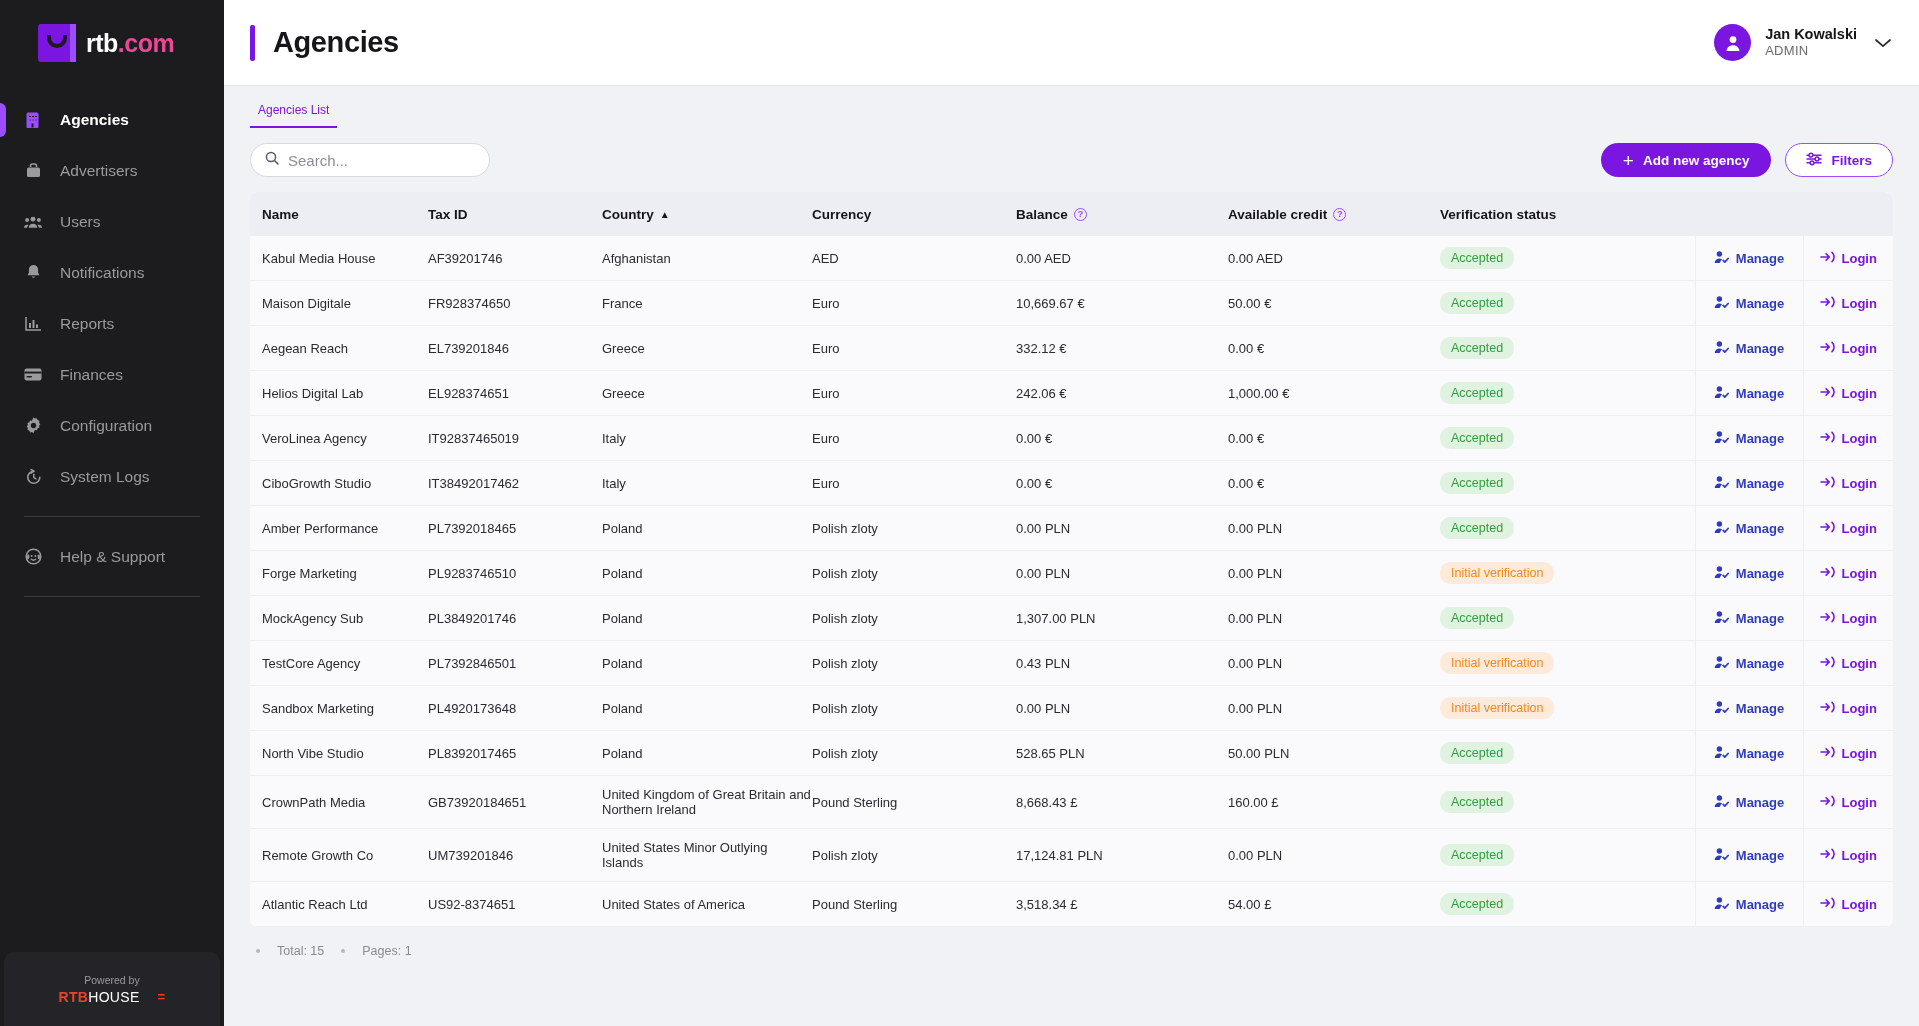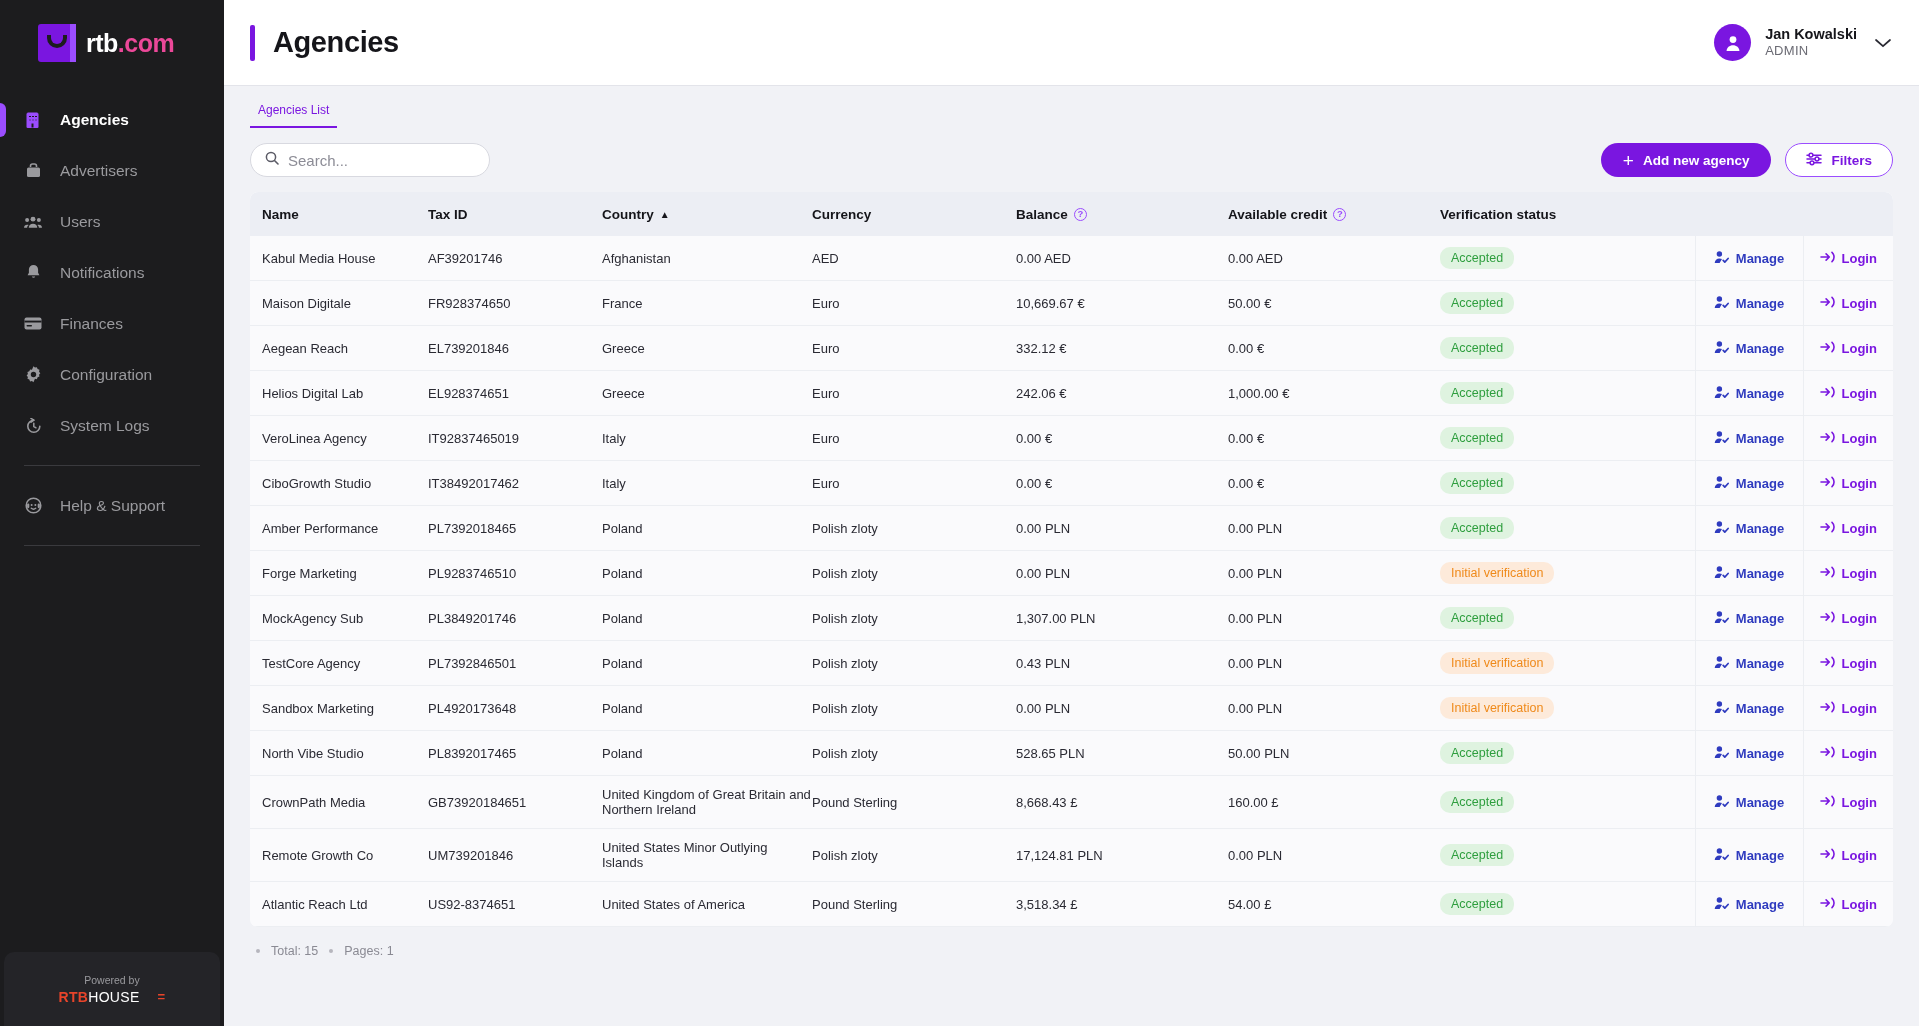--- a/index.html
+++ b/index.html
@@ -150,21 +150,21 @@
   .act-login  { color: #7a16e0; }
 
   .badge {
     display: inline-block; padding: 4px 11px; border-radius: 10px;
     font-size: 12.5px; font-weight: 400;
   }
   .badge.accepted { background: #dff3e0; color: #2e9e3e; }
   .badge.initial  { background: #fdeada; color: #ef8a1b; }
 
   .table-footer {
-    display: flex; align-items: center; gap: 11px; padding: 17px 0 0 6px;
+    display: flex; align-items: center; gap: 17px; padding: 17px 0 0 6px;
     font-size: 12.5px; color: #8a8a93;
   }
   .dot { width: 4px; height: 4px; border-radius: 50%; background: #b6b6bd; display: inline-block; }
 
   
   col.w-name { width: 178px; }
   col.w-tax  { width: 174px; }
   col.w-ctry { width: 210px; }
   col.w-curr { width: 204px; }
   col.w-bal  { width: 212px; }
@@ -228,20 +228,31 @@
         <span>Users</span>
       </div>
       <div class="nav-item">
         <span class="ico">
             <svg width="15" height="17" viewBox="0 0 15 17">
               <path d="M7.5 1a4.6 4.6 0 00-4.6 4.6v3.1L1.6 11.2h11.8l-1.3-2.5V5.6A4.6 4.6 0 007.5 1z" fill="#9a9a9e"></path>
               <path d="M5.8 12.6a1.8 1.8 0 003.4 0z" fill="#9a9a9e"></path>
             </svg>
           </span>
         <span>Notifications</span>
+      </div>
+      <div class="nav-item">
+        <span class="ico">
+            <svg width="17" height="15" viewBox="0 0 17 15">
+              <path d="M1 1v13h15" stroke="#9a9a9e" stroke-width="1.5" fill="none"></path>
+              <rect x="4" y="7" width="2" height="5" fill="#9a9a9e"></rect>
+              <rect x="7.5" y="4" width="2" height="8" fill="#9a9a9e"></rect>
+              <rect x="11" y="8.5" width="2" height="3.5" fill="#9a9a9e"></rect>
+            </svg>
+          </span>
+        <span>Reports</span>
       </div>
       <div class="nav-item">
         <span class="ico">
             <svg width="18" height="13" viewBox="0 0 18 13">
               <rect x="0.5" y="0.5" width="17" height="12" rx="2" fill="#9a9a9e"></rect>
               <rect x="0.5" y="3.6" width="17" height="1.9" fill="#1c1c1e"></rect>
               <rect x="2.5" y="8" width="5.5" height="1.5" rx=".7" fill="#1c1c1e"></rect>
             </svg>
           </span>
         <span>Finances</span>

